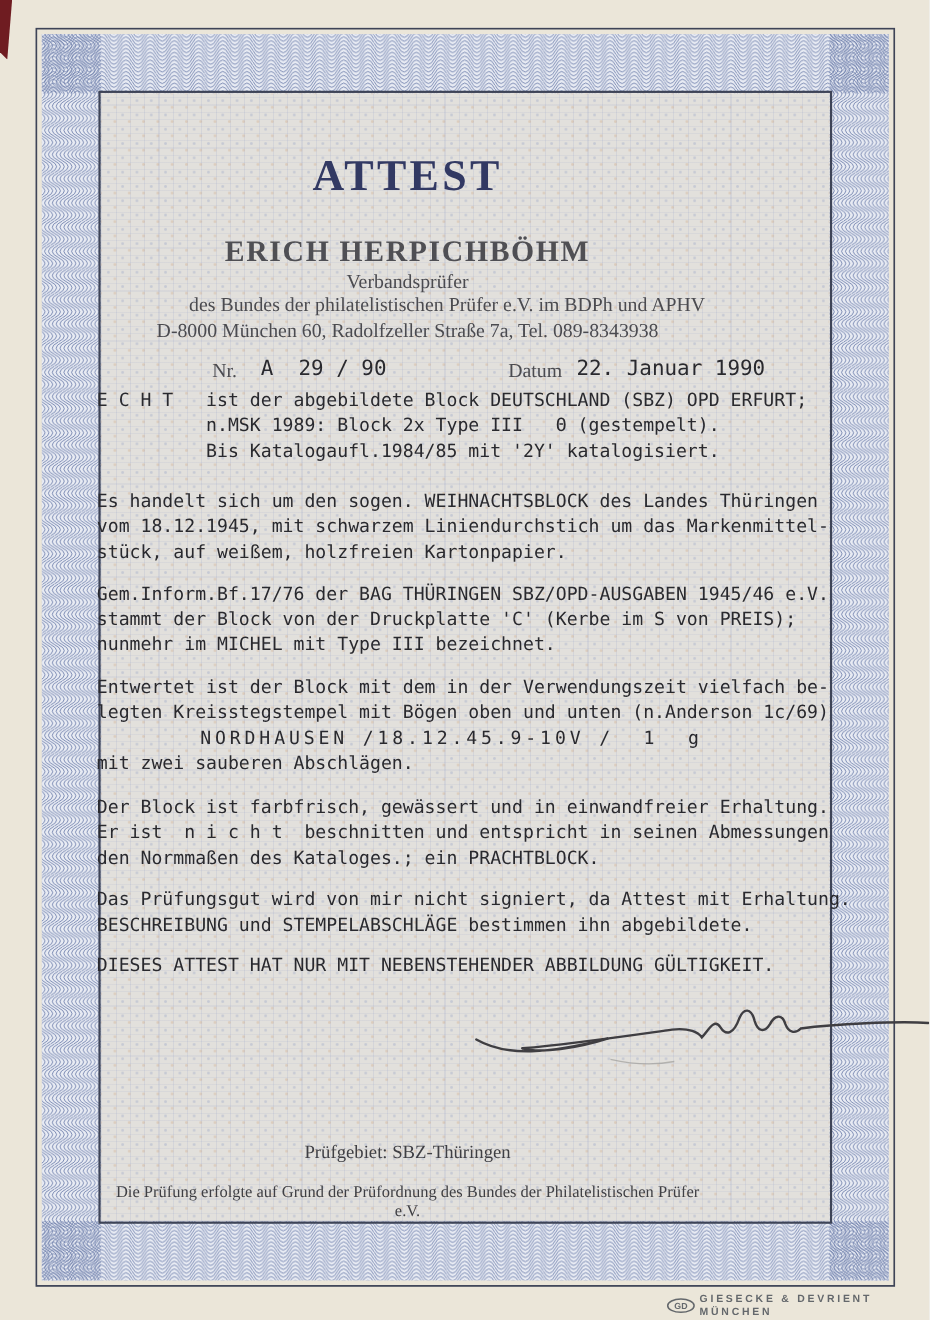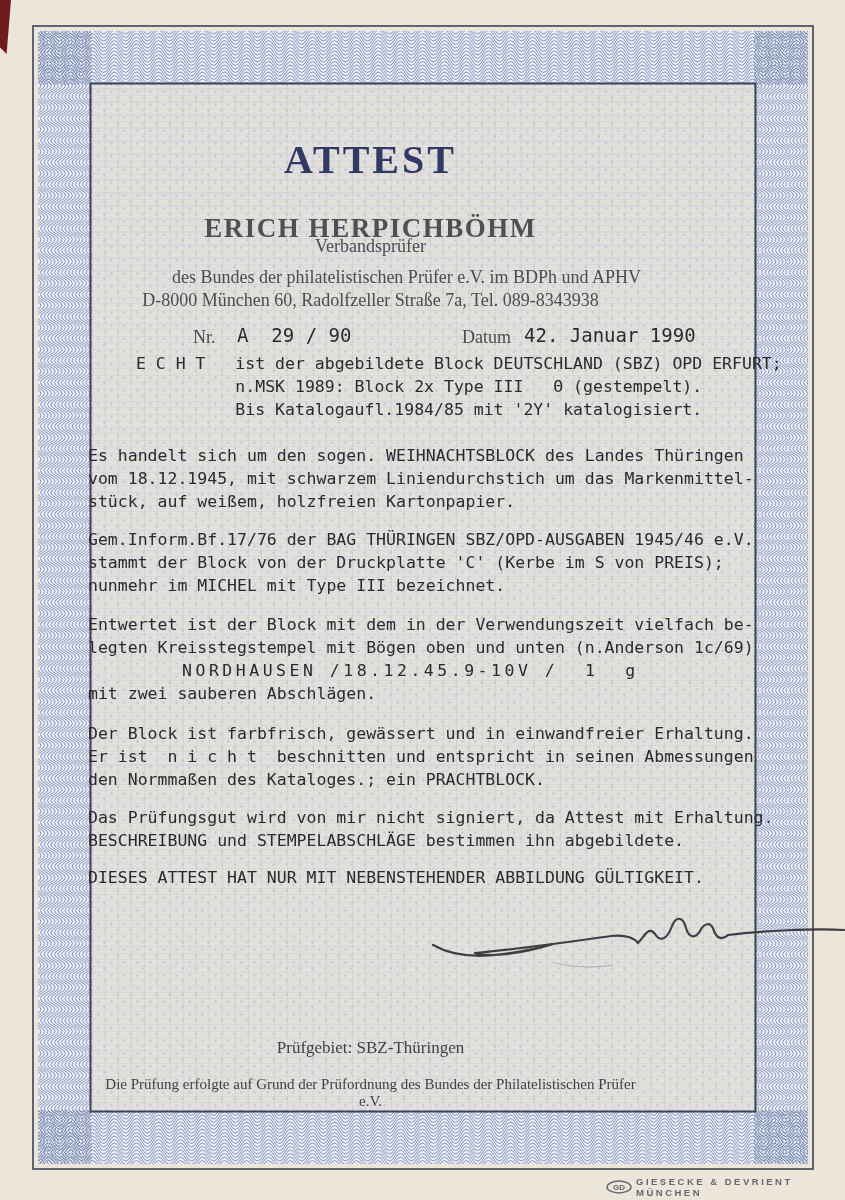--- a/index.html
+++ b/index.html
@@ -23,21 +23,21 @@
       repeating-linear-gradient(0deg, rgba(130,145,195,.10) 0 1px, transparent 1px 6.5px),
       repeating-linear-gradient(90deg, rgba(130,145,195,.15) 0 1px, transparent 1px 13px);
     background-size:13px 13px,13px 13px,auto,auto;
     background-position:6px 6px,0 0,0 0,0 0;
   }
   .abs{position:absolute;}
   .ctr{left:92px;width:557px;text-align:center;}
   .title{top:136px;font-size:40px;font-weight:600;letter-spacing:3px;color:#323963;}
   .name{top:213px;font-size:27px;font-weight:600;letter-spacing:1.5px;color:#4f4f54;}
   .sub{font-size:18px;color:#4b4b50;}
-  .role{top:236px;}
+  .role{top:246px;}
   .assoc{top:267px;padding-left:36px;}
   .addr{top:290px;}
   .serif-lbl{font-size:18px;color:#4b4b50;}
   .tw{font-family:"DejaVu Sans Mono", monospace;color:#29292e;white-space:pre;}
   .nr-row .tw{font-size:19px;}
   .para{position:absolute;left:88px;font-size:16.5px;line-height:23px;}
   .para .line{display:block;white-space:pre;font-family:"DejaVu Sans Mono", monospace;color:#29292e;}
   .tracked{letter-spacing:3.5px;}
   .foot1{top:1038px;font-size:17px;color:#3f3f44;}
   .foot2{top:1076px;font-size:15px;color:#3f3f44;}
@@ -111,24 +111,24 @@
   <div class="abs ctr title">ATTEST</div>
   <div class="abs ctr name">ERICH HERPICHBÖHM</div>
   <div class="abs ctr sub role">Verbandsprüfer</div>
   <div class="abs ctr sub assoc">des Bundes der philatelistischen Prüfer e.V. im BDPh und APHV</div>
   <div class="abs ctr sub addr">D-8000 München 60, Radolfzeller Straße 7a, Tel. 089-8343938</div>
 
   <div class="abs nr-row" style="left:193px;top:324px;width:560px;">
     <span class="serif-lbl abs" style="left:0;top:3px;">Nr.</span>
     <span class="tw abs" style="left:44px;top:0;">A  29 / 90</span>
     <span class="serif-lbl abs" style="left:269px;top:3px;">Datum</span>
-    <span class="tw abs" style="left:331px;top:0;">42. Januar 1990</span>
+    <span class="tw abs" style="left:331px;top:0;">22. Januar 1990</span>
   </div>
 
-  <div class="para" style="top:352px;padding-left:48px;">
+  <div class="para" style="top:352px;">
     <span class="line">E C H T   ist der abgebildete Block DEUTSCHLAND (SBZ) OPD ERFURT;</span>
     <span class="line">          n.MSK 1989: Block 2x Type III   Θ (gestempelt).</span>
     <span class="line">          Bis Katalogaufl.1984/85 mit '2Y' katalogisiert.</span>
   </div>
   <div class="para" style="top:444px;">
     <span class="line">Es handelt sich um den sogen. WEIHNACHTSBLOCK des Landes Thüringen</span>
     <span class="line">vom 18.12.1945, mit schwarzem Liniendurchstich um das Markenmittel-</span>
     <span class="line">stück, auf weißem, holzfreien Kartonpapier.</span>
   </div>
   <div class="para" style="top:528px;">

